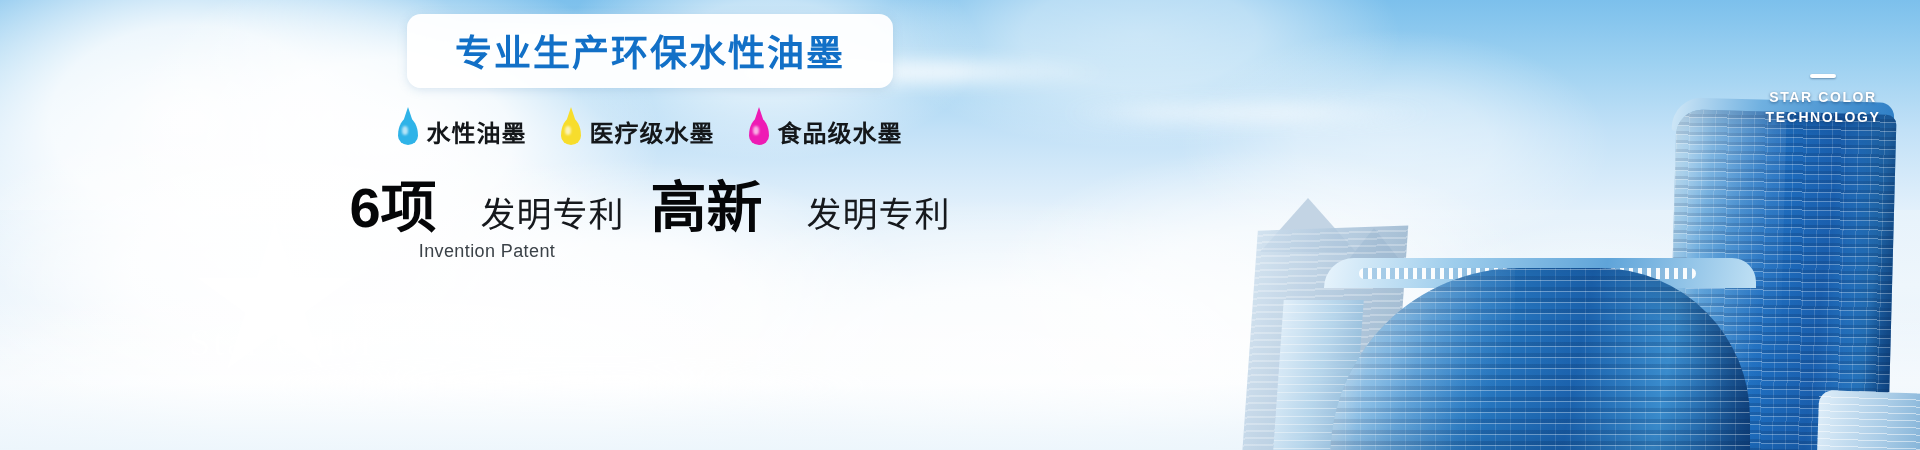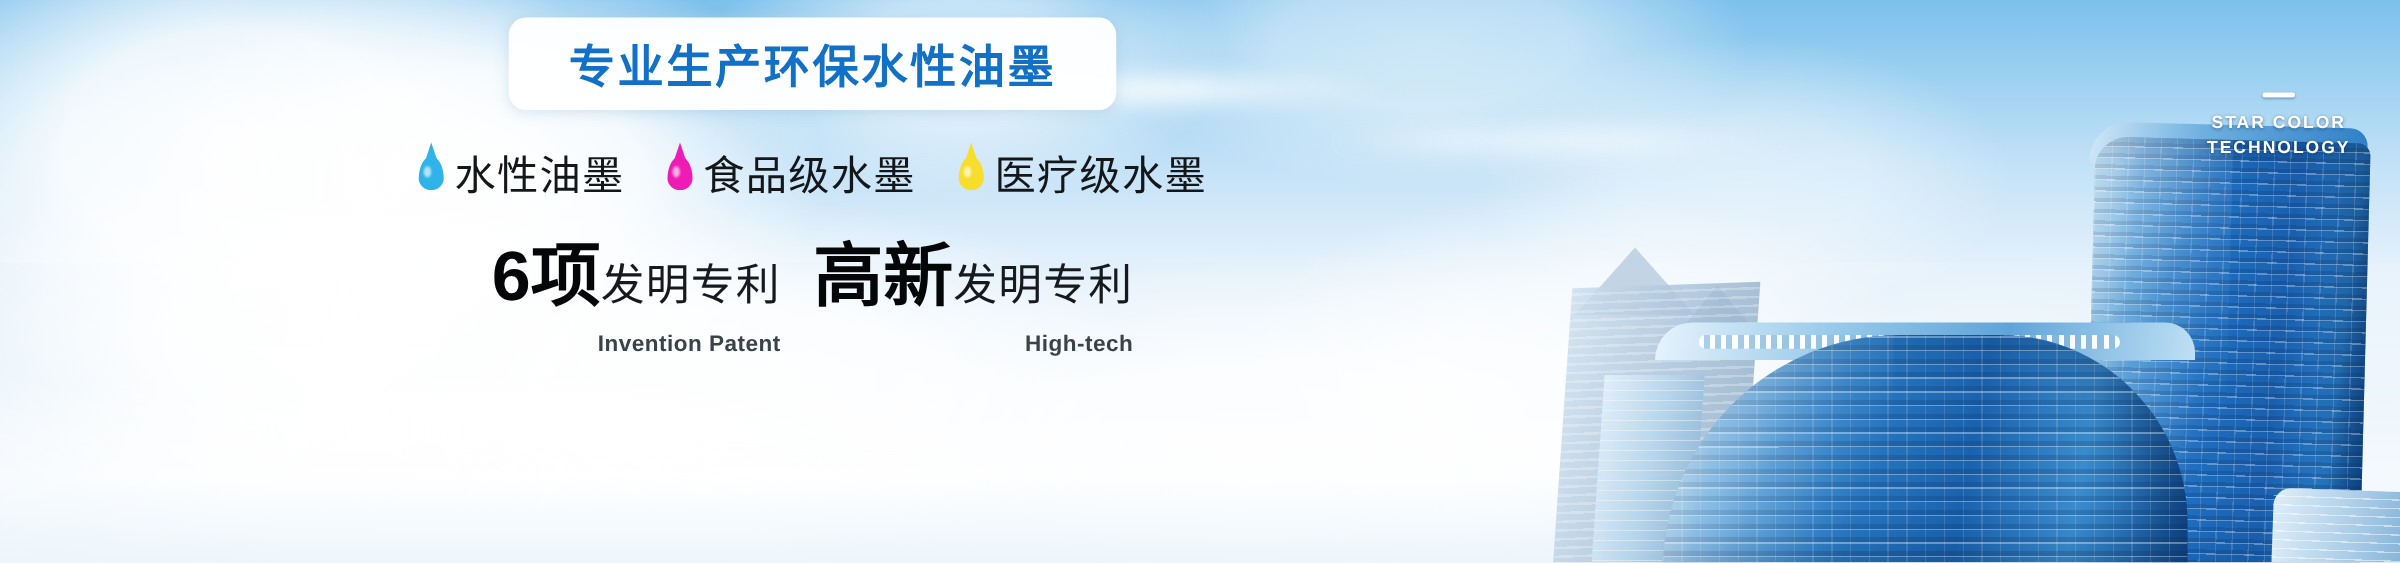--- a/index.html
+++ b/index.html
@@ -238,41 +238,41 @@
   .drop:after{
     content:"";position:absolute;left:4px;top:8px;width:6px;height:9px;
     border-radius:50%;
     background:rgba(255,255,255,.65);
     filter:blur(1px);
   }
   .drop.cyan{background:#2fb3e8;color:#2fb3e8;}
   .drop.magenta{background:#ee1bb4;color:#ee1bb4;}
   .drop.yellow{background:#f7dd2c;color:#f7dd2c;}
   .feature-label{
-    font-size:33px;font-weight:400;color:#14171a;letter-spacing:1px;
+    font-size:24px;font-weight:700;color:#14171a;letter-spacing:1px;
   }
 
   .creds{
     margin-top:30px;
     display:flex;align-items:flex-start;gap:26px;
   }
   .cred{text-align:center;}
   .cred-cn{
     font-size:0;white-space:nowrap;line-height:1.02;
   }
   .cred-strong{
     font-size:56px;font-weight:700;color:#050608;letter-spacing:0px;
     font-family:"Liberation Sans","DejaVu Sans",sans-serif;
   }
   .cred-rest{
-    font-size:35px;font-weight:400;color:#16191d;letter-spacing:1px;
+    font-size:35px;font-weight:400;color:#16191d;letter-spacing:1px;margin-left:44px;
   }
   .cred-en{
-    margin-top:16px;
-    font-size:18px;color:#3b4248;letter-spacing:.4px;font-weight:700;text-align:right;
+    margin-top:5px;
+    font-size:18px;color:#3b4248;letter-spacing:.4px;font-weight:400;
   }
 </style>
 </head>
 <body>
 
 <div class="banner">
 
   <div class="sky-top"></div>
   <div class="cloud c1"></div>
   <div class="cloud c2"></div>
@@ -321,39 +321,38 @@
     <div class="subtitle-pill">
       <span>专业生产环保水性油墨</span>
     </div>
 
     <div class="features">
       <div class="feature">
         <span class="drop cyan"></span>
         <span class="feature-label">水性油墨</span>
       </div>
       <div class="feature">
+        <span class="drop yellow"></span>
+        <span class="feature-label">医疗级水墨</span>
+      </div>
+      <div class="feature">
         <span class="drop magenta"></span>
         <span class="feature-label">食品级水墨</span>
-      </div>
-      <div class="feature">
-        <span class="drop yellow"></span>
-        <span class="feature-label">医疗级水墨</span>
       </div>
     </div>
 
     <div class="creds">
       <div class="cred">
         <div class="cred-cn">
           <span class="cred-strong">6项</span><span class="cred-rest">发明专利</span>
         </div>
         <div class="cred-en">Invention Patent</div>
       </div>
       <div class="cred">
         <div class="cred-cn">
           <span class="cred-strong">高新</span><span class="cred-rest">发明专利</span>
         </div>
-        <div class="cred-en">High-tech</div>
       </div>
     </div>
 
   </div>
 
 </div>
 
 </body></html>

